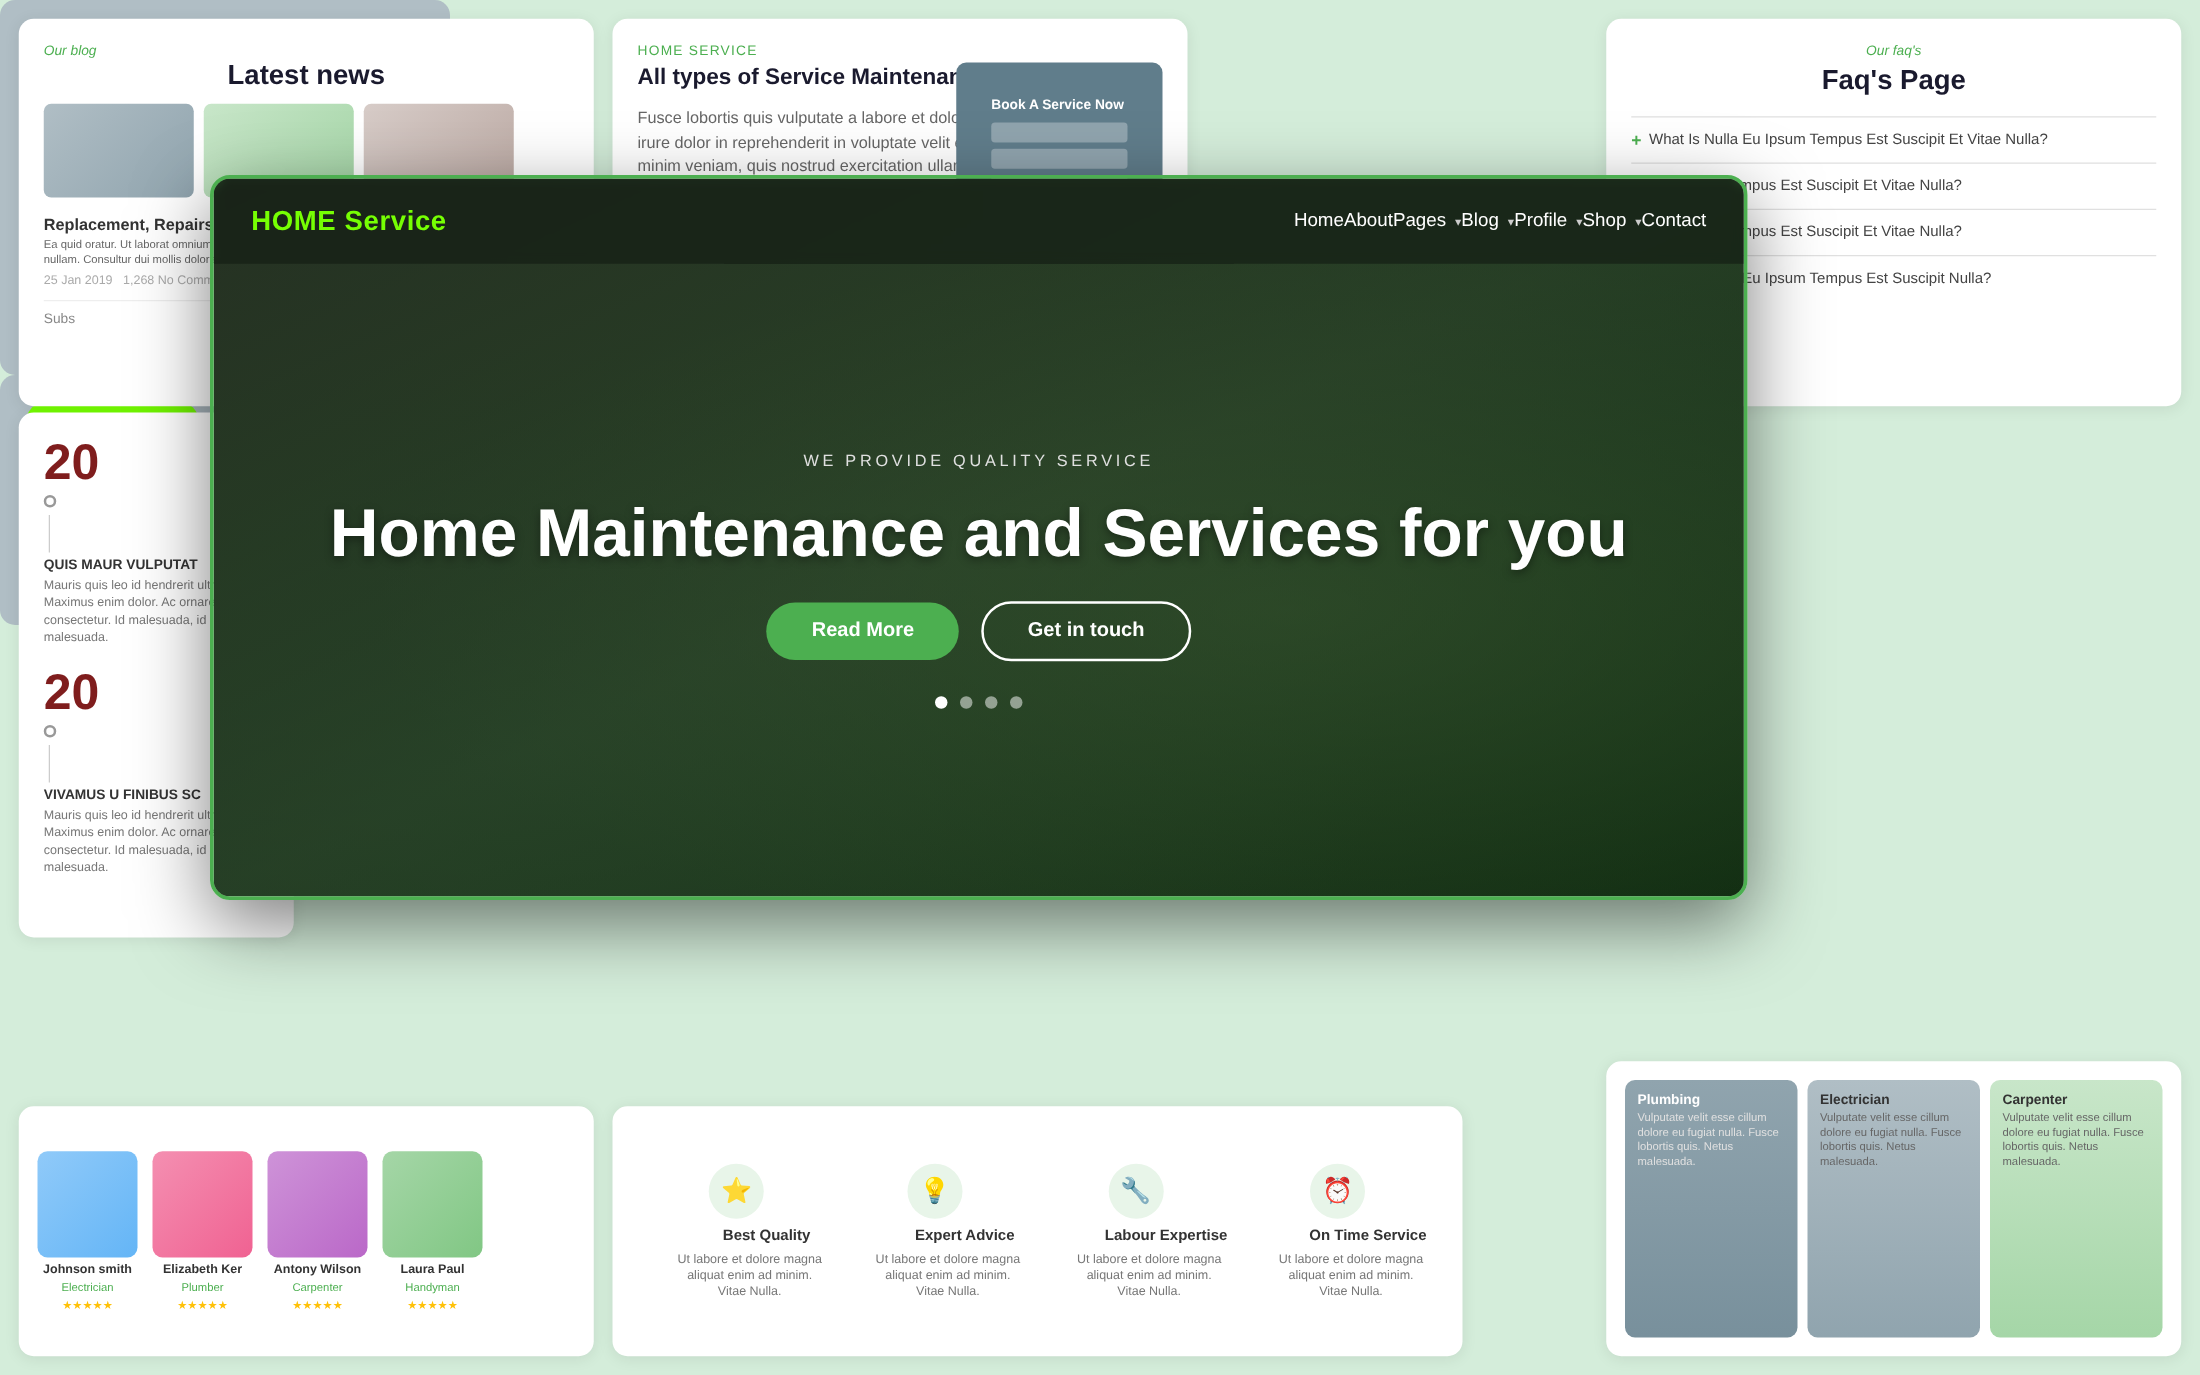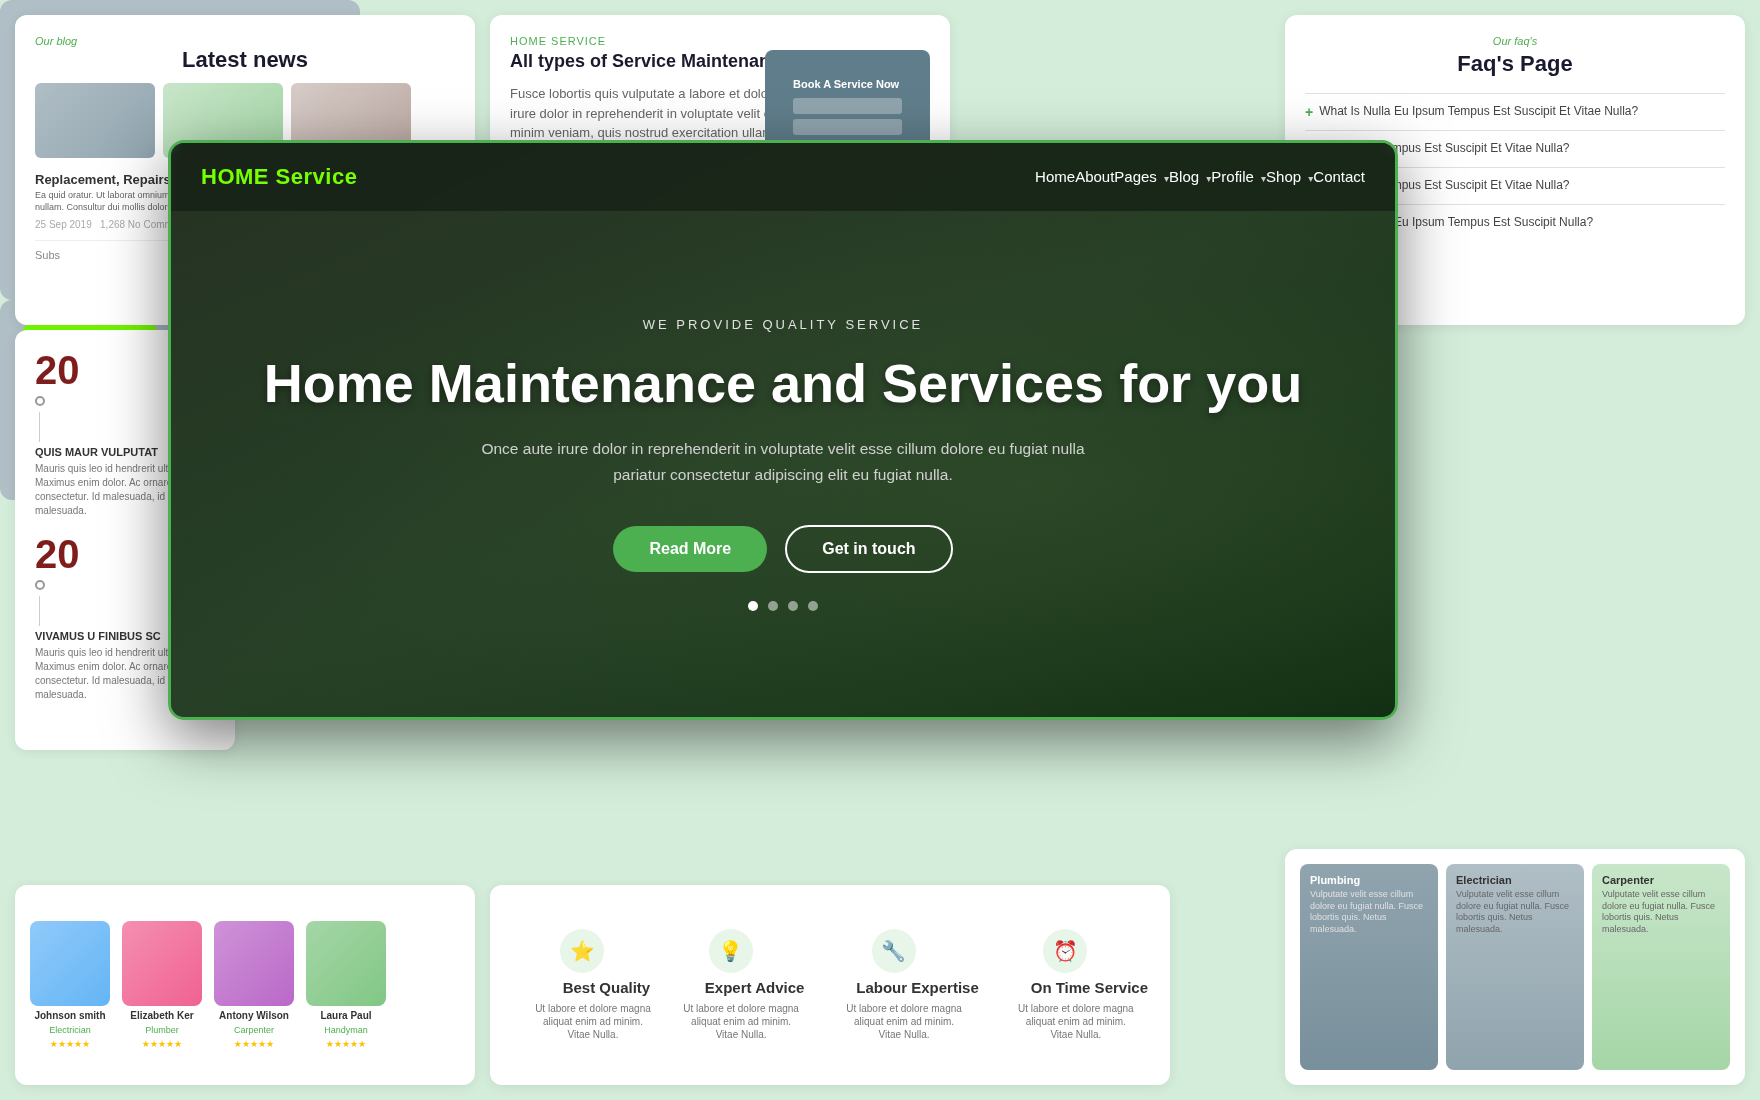--- a/index.html
+++ b/index.html
@@ -366,21 +366,21 @@
       display: flex; flex-direction: column; align-items: center; gap: 6px;
     }
     .service-icon-circle {
       width: 44px; height: 44px;
       border-radius: 50%;
       background: #e8f5e9;
       display: flex; align-items: center; justify-content: center;
       font-size: 20px;
     }
     .service-icon-label {
-      font-size: 15px;
+      font-size: 12px;
       font-weight: 700;
       color: #333;
       text-align: left;
       padding-left: 48px;
     }
     .service-icon-desc {
       font-size: 10px;
       color: #777;
       text-align: center;
       max-width: 120px;
@@ -443,21 +443,21 @@
   <div class="bg-card card-blog">
     <p class="blog-title-label">Our blog</p>
     <h2 class="blog-title-big">Latest news</h2>
     <div class="card-blog-images">
       <div class="card-blog-img img1"></div>
       <div class="card-blog-img img2"></div>
       <div class="card-blog-img img3"></div>
     </div>
     <p class="plumbing-label">Replacement, Repairs.</p>
     <p class="worker-desc">Ea quid oratur. Ut laborat omnium vulputate nunc. Nonummy at euismod ullamco. Ad voluptat erat nullam. Consultur dui mollis doloret.</p>
-    <p style="font-size:10px;color:#aaa;margin-top:6px;"><span>25 Sep 2019</span> &nbsp; <span>1,268 No Comments</span></p>
+    <p style="font-size:10px;color:#aaa;margin-top:6px;"><span>25 Jan 2019</span> &nbsp; <span>1,268 No Comments</span></p>
     <div style="margin-top:10px;border-top:1px solid #eee;padding-top:8px;">
       <p style="font-size:11px;color:#888;">Subs</p>
     </div>
   </div>
 
   <div class="bg-card card-service">
     <p class="section-label">HOME SERVICE</p>
     <h2 class="card-title">All types of Service Maintenance at your house</h2>
     <p class="card-subtitle">Fusce lobortis quis vulputate a labore et dolore magna aliqua. Quis aute irure dolor in reprehenderit in voluptate velit esse. Ut augue ut enim ad minim veniam, quis nostrud exercitation ullamco laboris. Lorem ipsum dolor sit amet, consectetur adipiscing elit. Fusce lobortis quis a labore.</p>
 
@@ -625,21 +625,20 @@
       </li>
       <li>
         <a href="#">Contact</a>
       </li>
     </ul>
   </nav>
 
   <div class="hero-content">
     <p class="hero-subtitle">WE PROVIDE QUALITY SERVICE</p>
     <h1 class="hero-title">Home Maintenance and Services for you</h1>
-    <p class="hero-description">Once aute irure dolor in reprehenderit in voluptate velit esse cillum dolore eu fugiat nulla pariatur consectetur adipiscing elit eu fugiat nulla.</p>
     <div class="hero-buttons">
       <button class="btn-read-more">Read More</button>
       <button class="btn-get-in-touch">Get in touch</button>
     </div>
     <div class="slider-dots">
       <div class="dot active"></div>
       <div class="dot"></div>
       <div class="dot"></div>
       <div class="dot"></div>
     </div>

